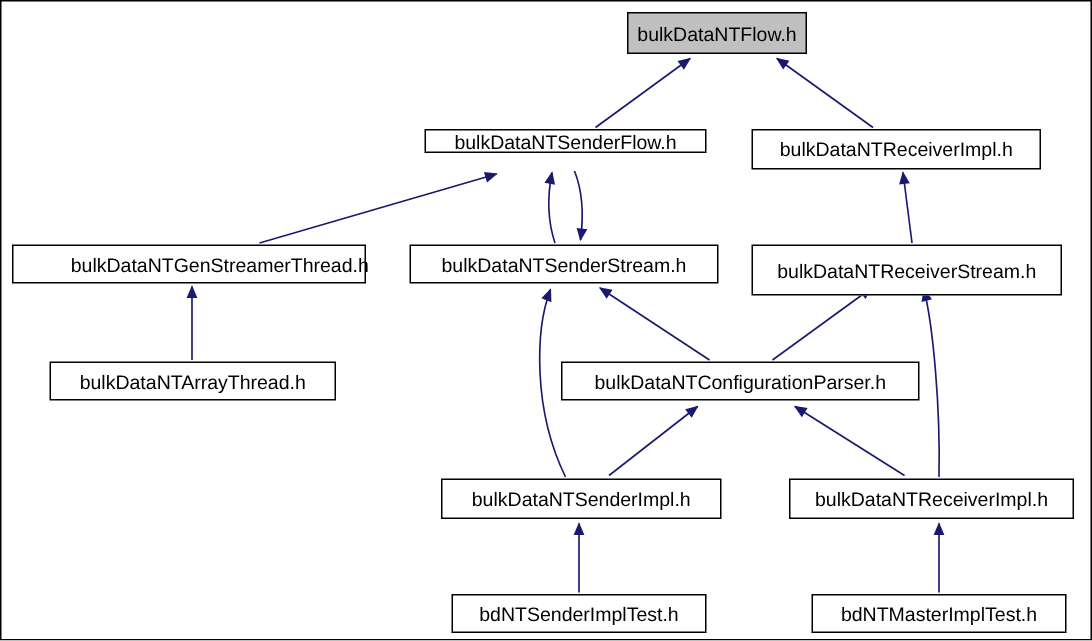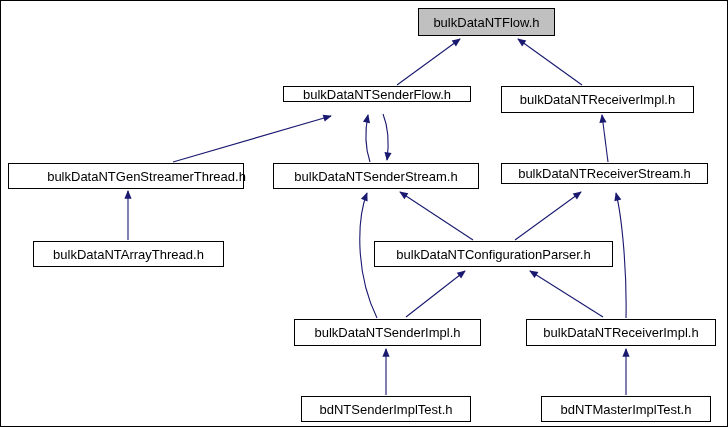--- a/index.html
+++ b/index.html
@@ -61,26 +61,26 @@
     <path class="edge" d="M472,239 L399,191" marker-end="url(#arrowhead)"></path>
     <path class="edge" d="M514,239 L580,191" marker-end="url(#arrowhead)"></path>
     <path class="edge" d="M376,317 C354,272 356,218 366,192" marker-end="url(#arrowhead)"></path>
     <path class="edge" d="M625,317 C626,270 621,216 615,192" marker-end="url(#arrowhead)"></path>
     <path class="edge" d="M405,316 L464,270" marker-end="url(#arrowhead)"></path>
     <path class="edge" d="M602,316 L529,270" marker-end="url(#arrowhead)"></path>
     <path class="edge" d="M385,394 L385,348" marker-end="url(#arrowhead)"></path>
     <path class="edge" d="M625,394 L625,348" marker-end="url(#arrowhead)"></path>
   </svg>
 
-  <div class="node highlight" style="left:417px; top:7px;  width:137px; height:28px;">bulkDataNTFlow.h</div>
+  <div class="node highlight" style="left:417px; top:7px;  width:120px; height:28px;">bulkDataNTFlow.h</div>
   <div class="node" style="left:282px; top:85px;  width:188px; height:16px;">bulkDataNTSenderFlow.h</div>
   <div class="node" style="left:500px; top:85px;  width:193px; height:27px;">bulkDataNTReceiverImpl.h</div>
   <div class="node" style="left:7px;   top:162px; width:236px; height:26px;padding-left:41px;">bulkDataNTGenStreamerThread.h</div>
   <div class="node" style="left:272px; top:162px; width:206px; height:26px;text-align:center;">bulkDataNTSenderStream.h</div>
-  <div class="node" style="left:500px; top:162px; width:207px; height:21px;">bulkDataNTReceiverStream.h</div>
+  <div class="node" style="left:500px; top:162px; width:207px; height:34px;">bulkDataNTReceiverStream.h</div>
   <div class="node" style="left:32px;  top:240px; width:191px; height:26px;">bulkDataNTArrayThread.h</div>
   <div class="node" style="left:373px; top:240px; width:239px; height:26px;">bulkDataNTConfigurationParser.h</div>
   <div class="node" style="left:293px; top:318px; width:187px; height:27px;">bulkDataNTSenderImpl.h</div>
   <div class="node" style="left:525px; top:318px; width:190px; height:27px;">bulkDataNTReceiverImpl.h</div>
   <div class="node" style="left:300px; top:395px; width:170px; height:26px;">bdNTSenderImplTest.h</div>
   <div class="node" style="left:540px; top:395px; width:170px; height:26px;">bdNTMasterImplTest.h</div>
 
 </div>
 
 </body></html>

